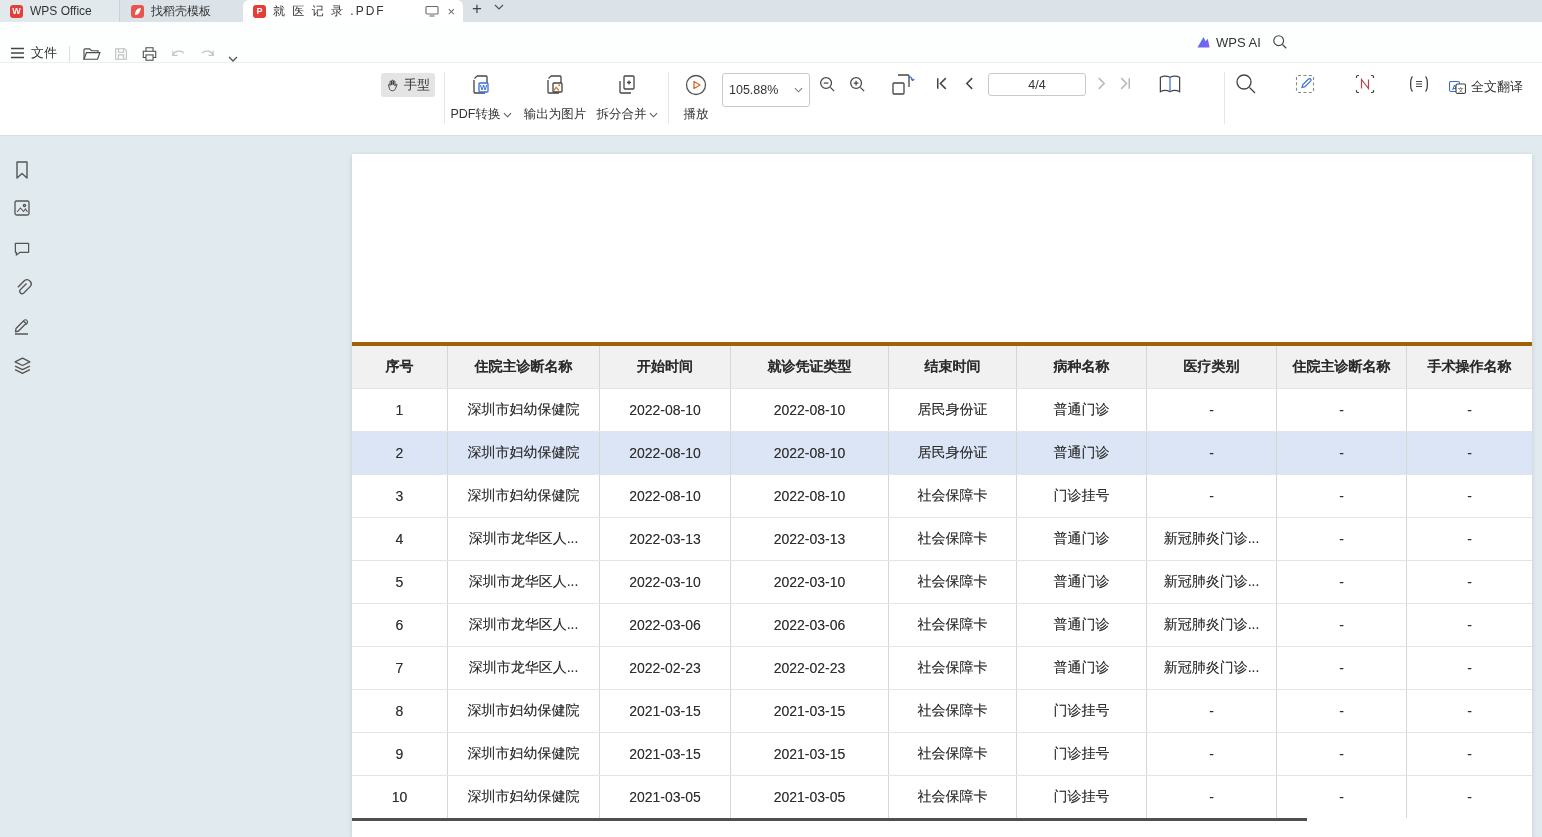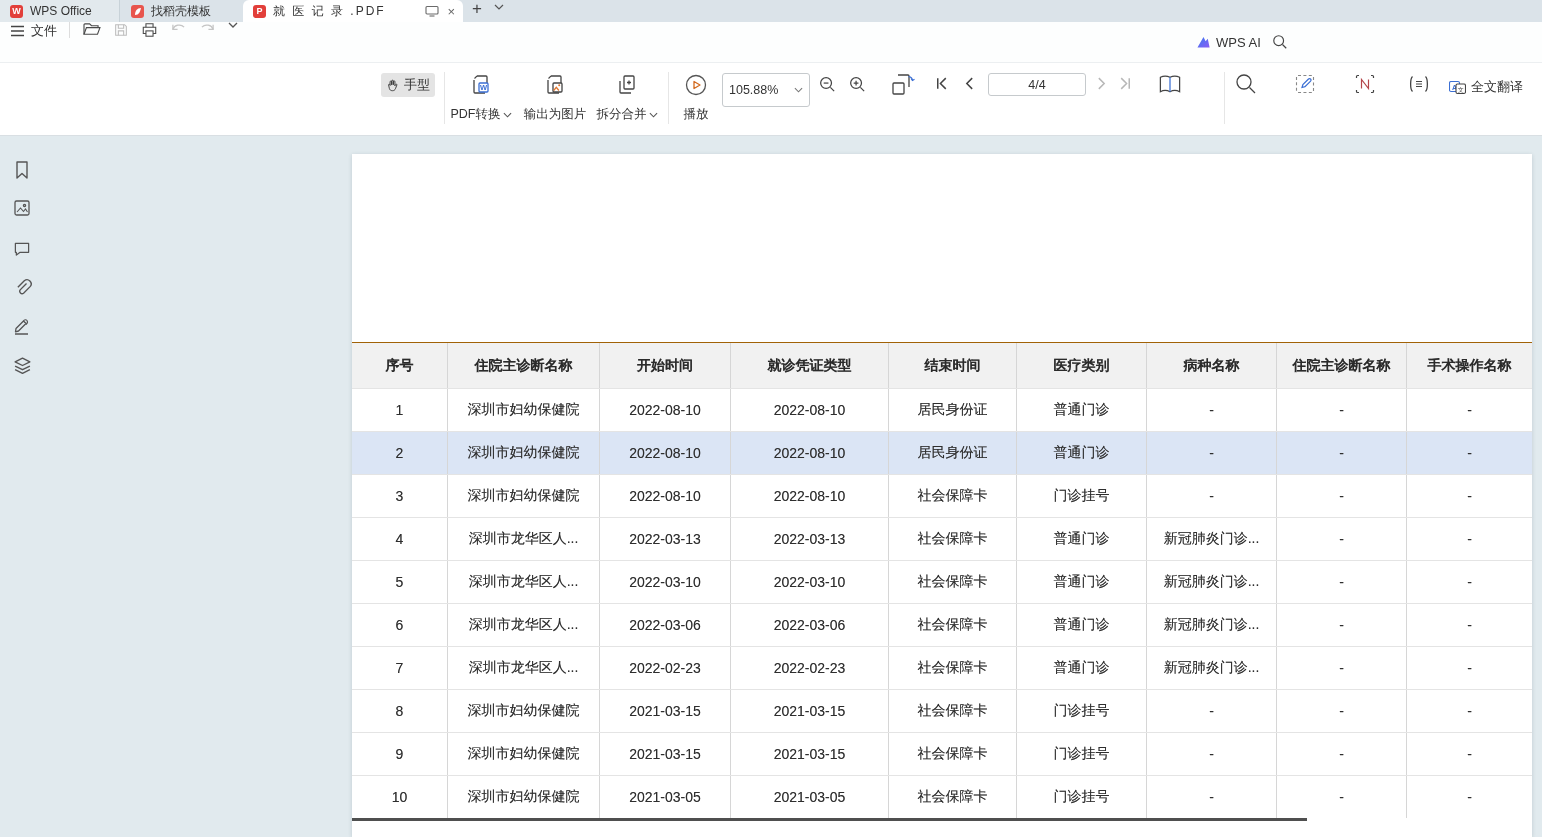--- a/index.html
+++ b/index.html
@@ -17,21 +17,21 @@
   .tab3-label { letter-spacing:2px; white-space:nowrap; }
   .sqicon { width:13px; height:13px; border-radius:3px; color:#fff; font-size:9px; font-weight:bold;
             display:flex; align-items:center; justify-content:center; flex:0 0 auto; }
   .tab-tools { position:absolute; right:8px; top:0; height:22px; display:flex; align-items:center; gap:8px; }
   .xclose { font-size:13px; color:#666; line-height:1; }
   .newtab { position:absolute; left:472px; top:-1px; font-size:17px; color:#444; }
   .tab-chev { position:absolute; left:494px; top:4px; }
 
   
   .menurow { position:absolute; left:0; top:22px; width:1542px; height:40px; background:#fdfefe; }
-  .mleft { position:absolute; left:10px; top:0; height:40px; display:flex; align-items:flex-start; gap:12px; }
+  .mleft { position:absolute; left:10px; top:0; height:40px; display:flex; align-items:flex-end; gap:12px; }
   .mlabel { font-size:13px; color:#333; }
   .vsep-s { width:1px; height:16px; background:#ddd; }
   .menu-items { position:absolute; left:740px; top:0; height:40px; display:flex; align-items:center; }
   .menu-item { width:27px; margin-right:30px; font-size:13.5px; color:#3a3a3a; text-align:center; position:relative; }
   .menu-item.active { color:#b5454a; font-weight:bold; }
   .menu-item.active::after { content:""; position:absolute; left:0; right:0; bottom:-9px; height:3px; background:#b5454a; }
   .wpsai { position:absolute; left:1196px; top:0; height:40px; display:flex; align-items:center; gap:5px; font-size:13px; }
   .msearch { position:absolute; left:1272px; top:12px; }
 
   
@@ -53,21 +53,21 @@
   
   .content { position:absolute; left:0; top:136px; width:1542px; height:701px; background:#e1eaee; }
   .side-rail { position:absolute; left:0; top:0; width:44px; height:701px; }
   .rail-ic { position:absolute; left:13px; }
 
   .page { position:absolute; left:352px; top:18px; width:1180px; height:683px; background:#fff;
           box-shadow:0 1px 4px rgba(40,60,70,.18); }
 
   .doc-table { position:absolute; left:0; top:188px; width:1180px; font-size:14px; color:#2e2e2e;
                text-shadow:0 0 .6px rgba(70,70,70,.55); }
-  .thead { display:grid; height:46px; background:#f1f1f1; border-top:1px solid #a16207; }
+  .thead { display:grid; height:46px; background:#f1f1f1; border-top:4px solid #a16207; }
   .cell { display:flex; align-items:center; justify-content:center; border-right:1px solid #d6d6d6;
           overflow:hidden; white-space:nowrap; }
   .cell:last-child { border-right:none; }
   .cell.th { font-weight:bold; font-size:14px; color:#2a2a2a; }
   .trow { display:grid; height:43px; border-top:1px solid #e4e4e4; background:#fff; }
   .trow.hl { background:#dbe5f5; }
   .bottom-rule { height:3px; background:#4f4f4f; width:955px; }
 
   svg { display:block; }
 </style>
@@ -466,22 +466,22 @@
   </div>
 
   <div class="page">
     <div class="doc-table">
       <div class="thead" style="grid-template-columns: 96px 152px 131px 158px 128px 130px 130px 130px 125px;">
           <div class="cell th">序号</div>
           <div class="cell th">住院主诊断名称</div>
           <div class="cell th">开始时间</div>
           <div class="cell th">就诊凭证类型</div>
           <div class="cell th">结束时间</div>
+          <div class="cell th">病种名称</div>
           <div class="cell th">医疗类别</div>
-          <div class="cell th">病种名称</div>
           <div class="cell th">住院主诊断名称</div>
           <div class="cell th">手术操作名称</div>
         </div>
       <div>
           <div class="trow" style="grid-template-columns: 96px 152px 131px 158px 128px 130px 130px 130px 125px;">
             <div class="cell">1</div>
             <div class="cell">深圳市妇幼保健院</div>
             <div class="cell">2022-08-10</div>
             <div class="cell">2022-08-10</div>
             <div class="cell">居民身份证</div>

